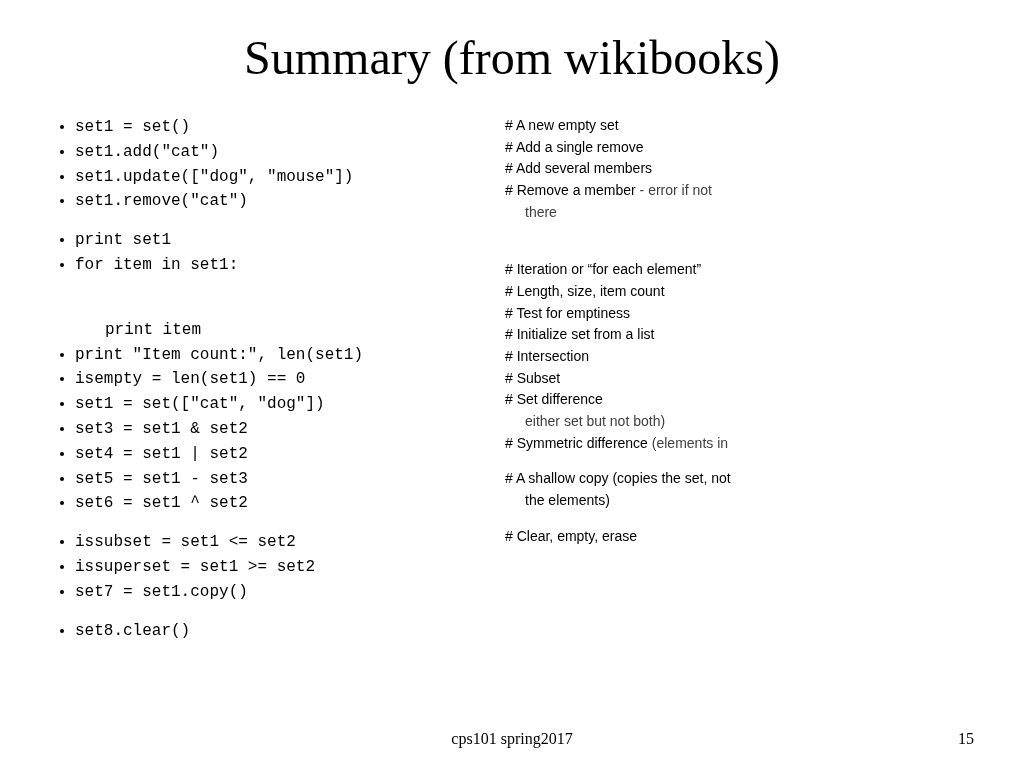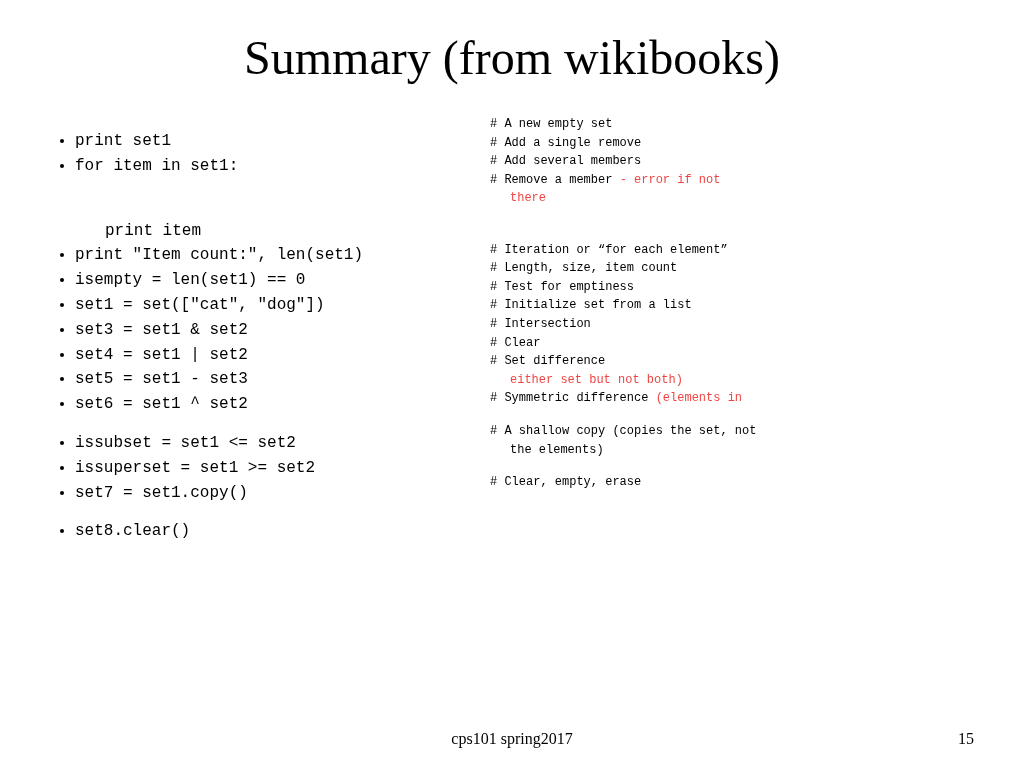--- a/index.html
+++ b/index.html
@@ -59,33 +59,34 @@
       line-height: 1.55;
       color: #000000;
       margin-bottom: 0;
     }
 
     .gap {
       height: 14px;
     }
 
     .comment-block {
-      font-family: Liberation Mono, monospace;
-      font-size: 12px;
+      font-family: Liberation Sans, sans-serif;
+      font-size: 14px;
       line-height: 1.55;
       color: #000000;
+      margin-left: 15px;
     }
 
     .comment-line {
       display: block;
       white-space: nowrap;
     }
 
     .red-text {
-      color: #ef4444;
+      color: #404040;
     }
 
     .footer {
       position: absolute;
       bottom: 20px;
       left: 0;
       right: 0;
       display: flex;
       justify-content: center;
       align-items: center;
@@ -116,20 +117,26 @@
     }
   </style>
 </head>
 <body>
 
 <div class="slide">
   <h1 class="title">Summary (from wikibooks)</h1>
 
   <div class="content-area">
     <div class="left-col">
+      <ul>
+        <li>set1 = set()</li>
+        <li>set1.add("cat")</li>
+        <li>set1.update(["dog", "mouse"])</li>
+        <li>set1.remove("cat")</li>
+      </ul>
       <div class="gap"></div>
       <ul>
         <li>print set1</li>
         <li>for item in set1:<br><span class="indent">print item</span></li>
         <li>print "Item count:", len(set1)</li>
         <li>isempty = len(set1) == 0</li>
         <li>set1 = set(["cat", "dog"])</li>
         <li>set3 = set1 &amp; set2</li>
         <li>set4 = set1 | set2</li>
         <li>set5 = set1 - set3</li>
@@ -154,21 +161,21 @@
         <span class="comment-line"># Add several members</span>
         <span class="comment-line"># Remove a member <span class="red-text">- error if not</span></span>
         <span class="comment-line comment-indent"><span class="red-text">there</span></span>
         <div class="gap"></div>
         <span class="comment-line">&nbsp;</span>
         <span class="comment-line"># Iteration or “for each element”</span>
         <span class="comment-line"># Length, size, item count</span>
         <span class="comment-line"># Test for emptiness</span>
         <span class="comment-line"># Initialize set from a list</span>
         <span class="comment-line"># Intersection</span>
-        <span class="comment-line"># Clear</span>
+        <span class="comment-line"># Subset</span>
         <span class="comment-line"># Set difference</span>
         <span class="comment-line comment-indent"><span class="red-text">either set but not both)</span></span>
         <span class="comment-line"># Symmetric difference <span class="red-text">(elements in</span></span>
         <div class="gap"></div>
         <span class="comment-line"># A shallow copy (copies the set, not</span>
         <span class="comment-line comment-indent">the elements)</span>
         <div class="gap"></div>
         <span class="comment-line"># Clear, empty, erase</span>
       </div>
     </div>

